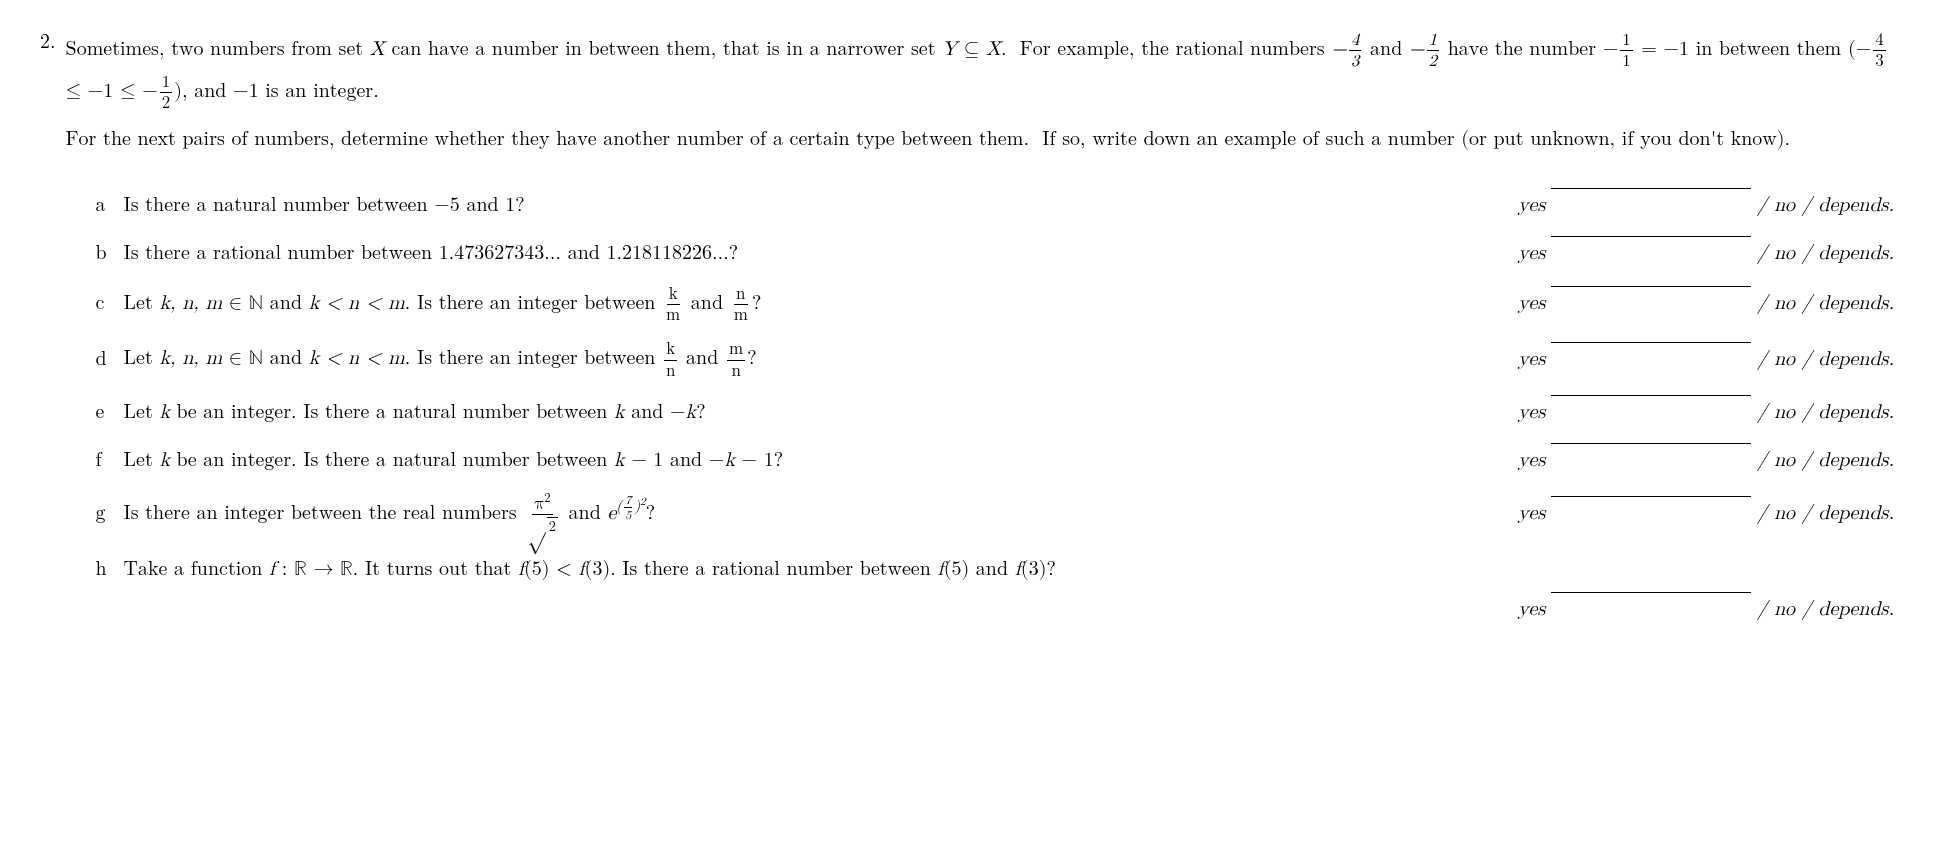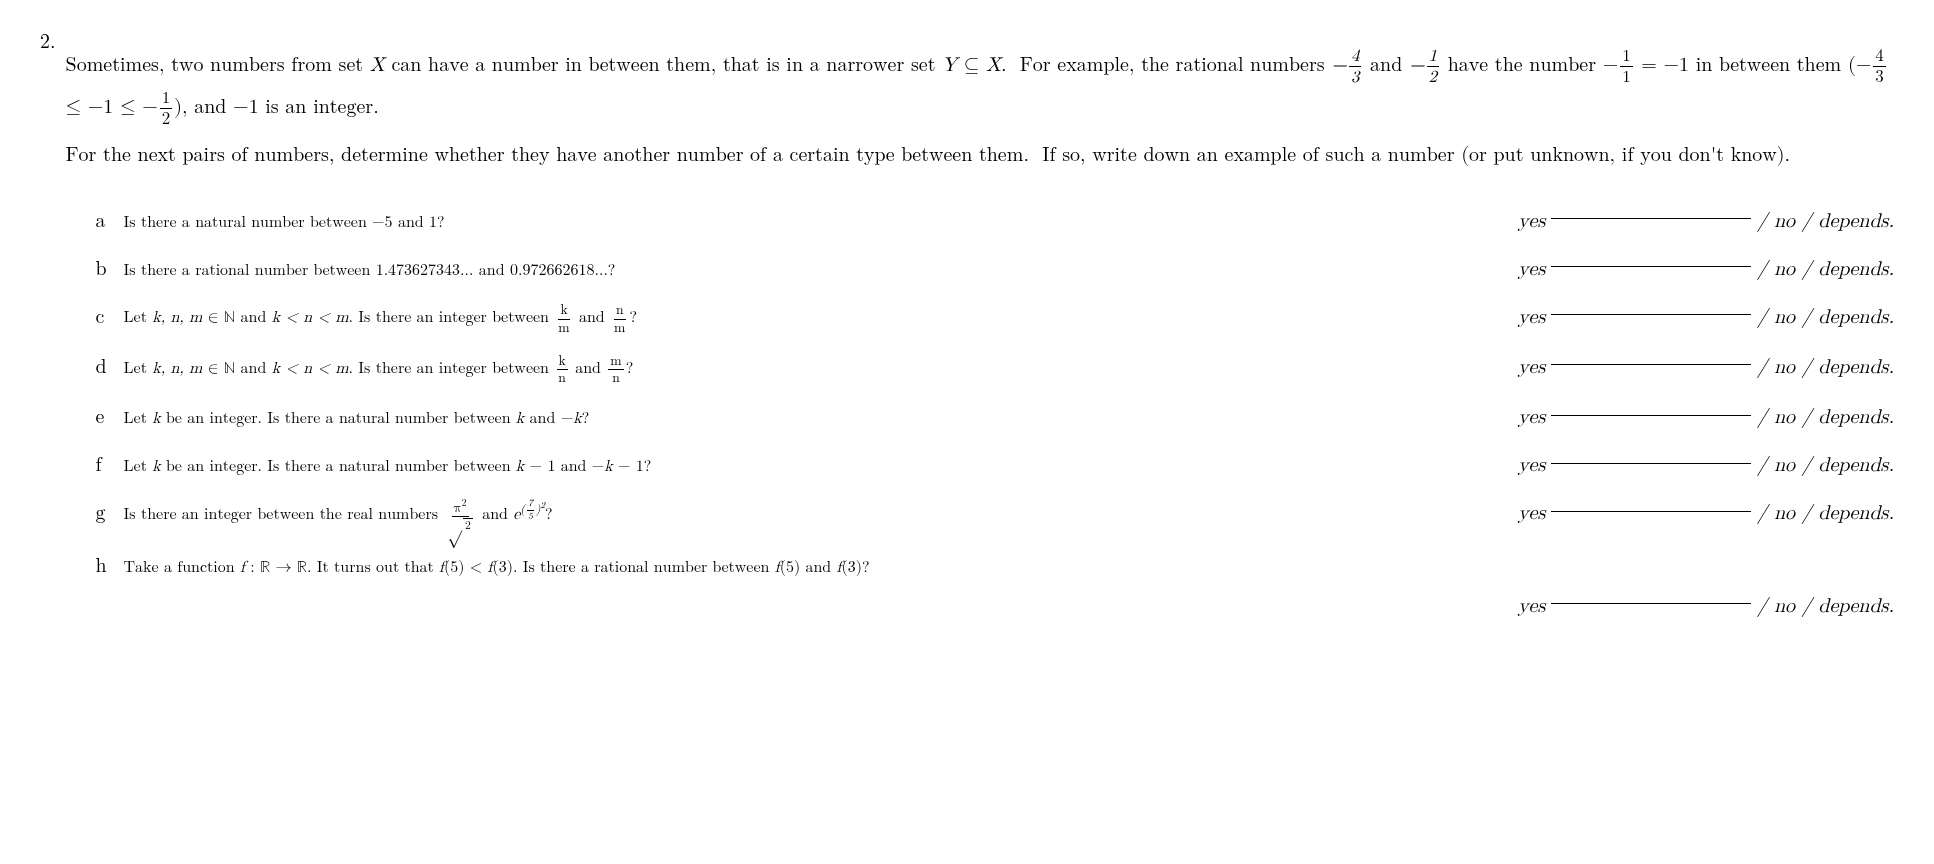--- a/index.html
+++ b/index.html
@@ -24,21 +24,20 @@
     .number-label {
       flex-shrink: 0;
       font-size: 20px;
     }
     .problem-content {
       flex: 1;
     }
     .intro-text {
       line-height: 1.7;
       margin-bottom: 8px;
-      margin-top: 16px;
     }
     .follow-up-text {
       line-height: 1.7;
       margin-bottom: 32px;
     }
     .subproblems {
       margin-left: 30px;
     }
     .subproblem {
       display: flex;
@@ -46,25 +45,25 @@
       margin-bottom: 14px;
       line-height: 1.7;
     }
     .sub-label {
       width: 28px;
       flex-shrink: 0;
       font-size: 20px;
     }
     .sub-text {
       flex: 1;
-      font-size: 16px;
+      font-size: 20px;
     }
     .answer-area {
       display: flex;
-      align-items: center;
+      align-items: flex-start;
       white-space: nowrap;
       margin-left: 3px;
     }
     .answer-line {
       display: inline-block;
       border-bottom: 1px solid #000;
       width: 200px;
       margin: 0 6px;
       vertical-align: bottom;
       margin-bottom: 4px;
@@ -160,21 +159,21 @@
           <span class="sub-text">Is there a natural number between −5 and 1?</span>
           <div class="answer-area">
             <span class="italic-ans">yes</span>
             <span class="answer-line"></span>
             <span class="italic-ans">/ no / depends.</span>
           </div>
         </div>
 
         <div class="subproblem">
           <span class="sub-label">b</span>
-          <span class="sub-text">Is there a rational number between 1.473627343… and 0.972662618…?</span>
+          <span class="sub-text">Is there a rational number between 1.473627343… and 1.218118226…?</span>
           <div class="answer-area">
             <span class="italic-ans">yes</span>
             <span class="answer-line"></span>
             <span class="italic-ans">/ no / depends.</span>
           </div>
         </div>
 
         <div class="subproblem">
           <span class="sub-label">c</span>
           <span class="sub-text">

